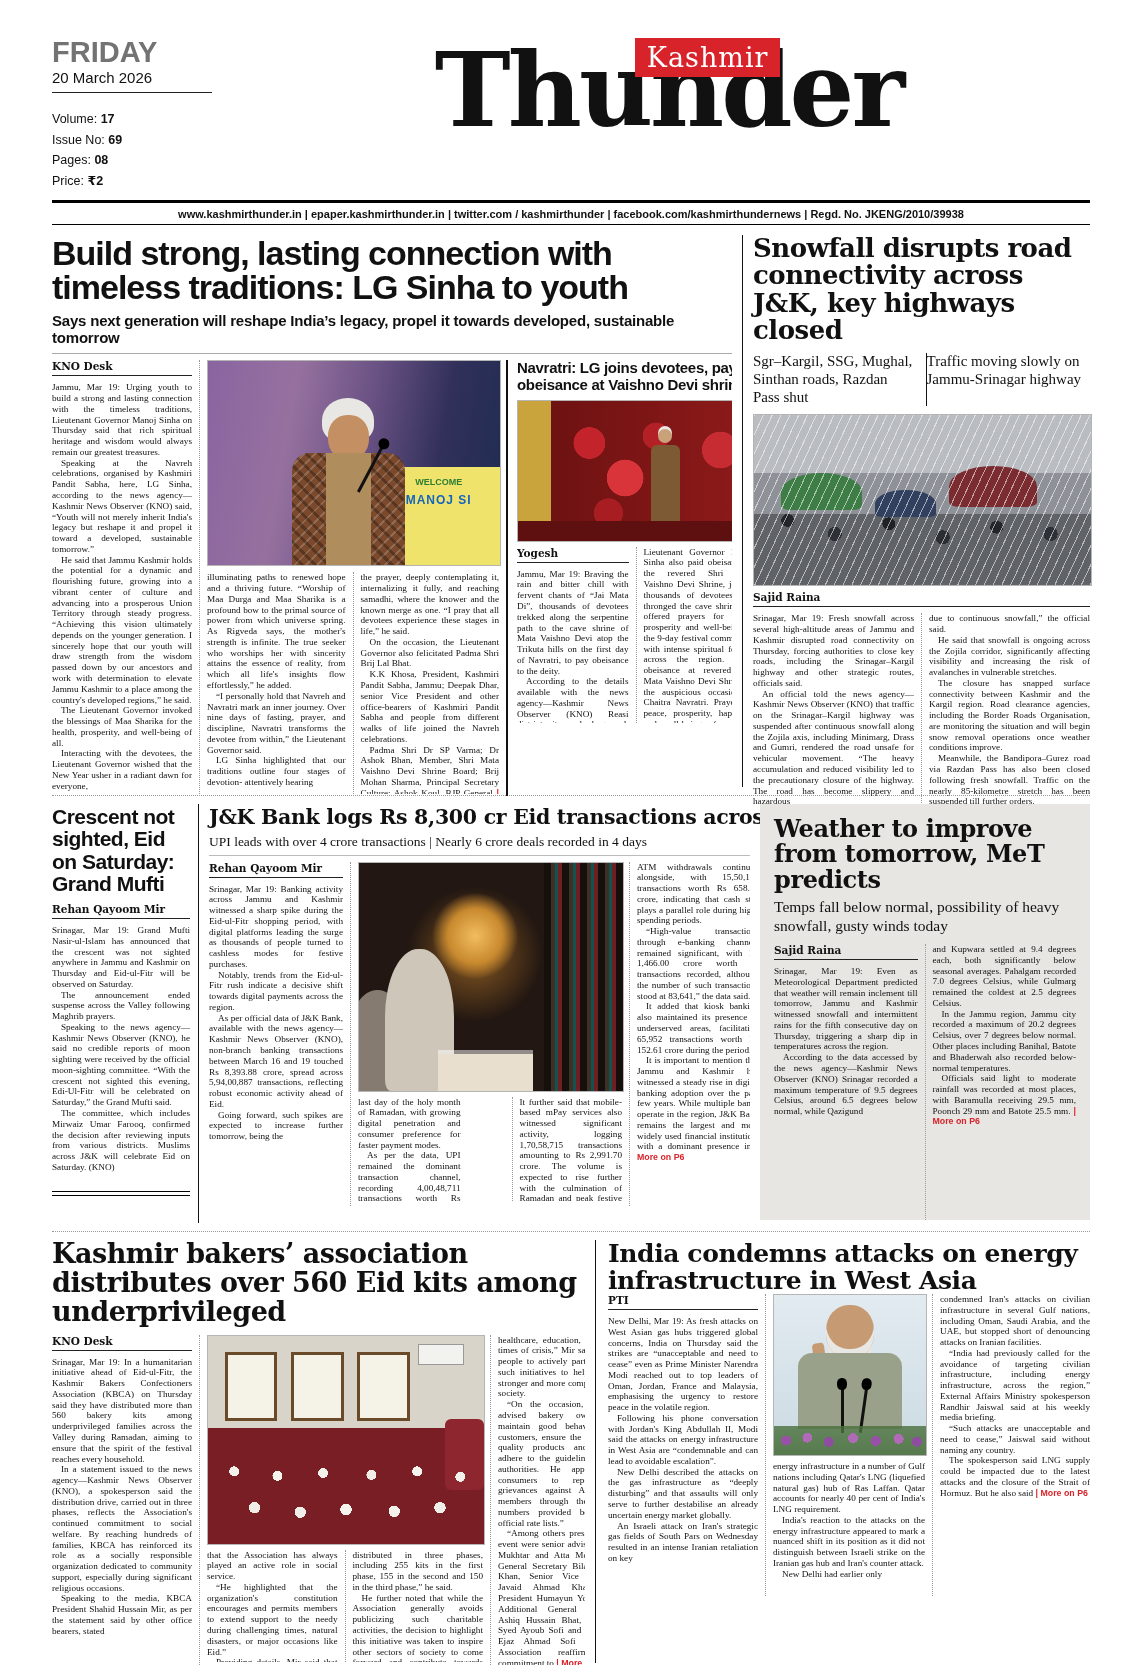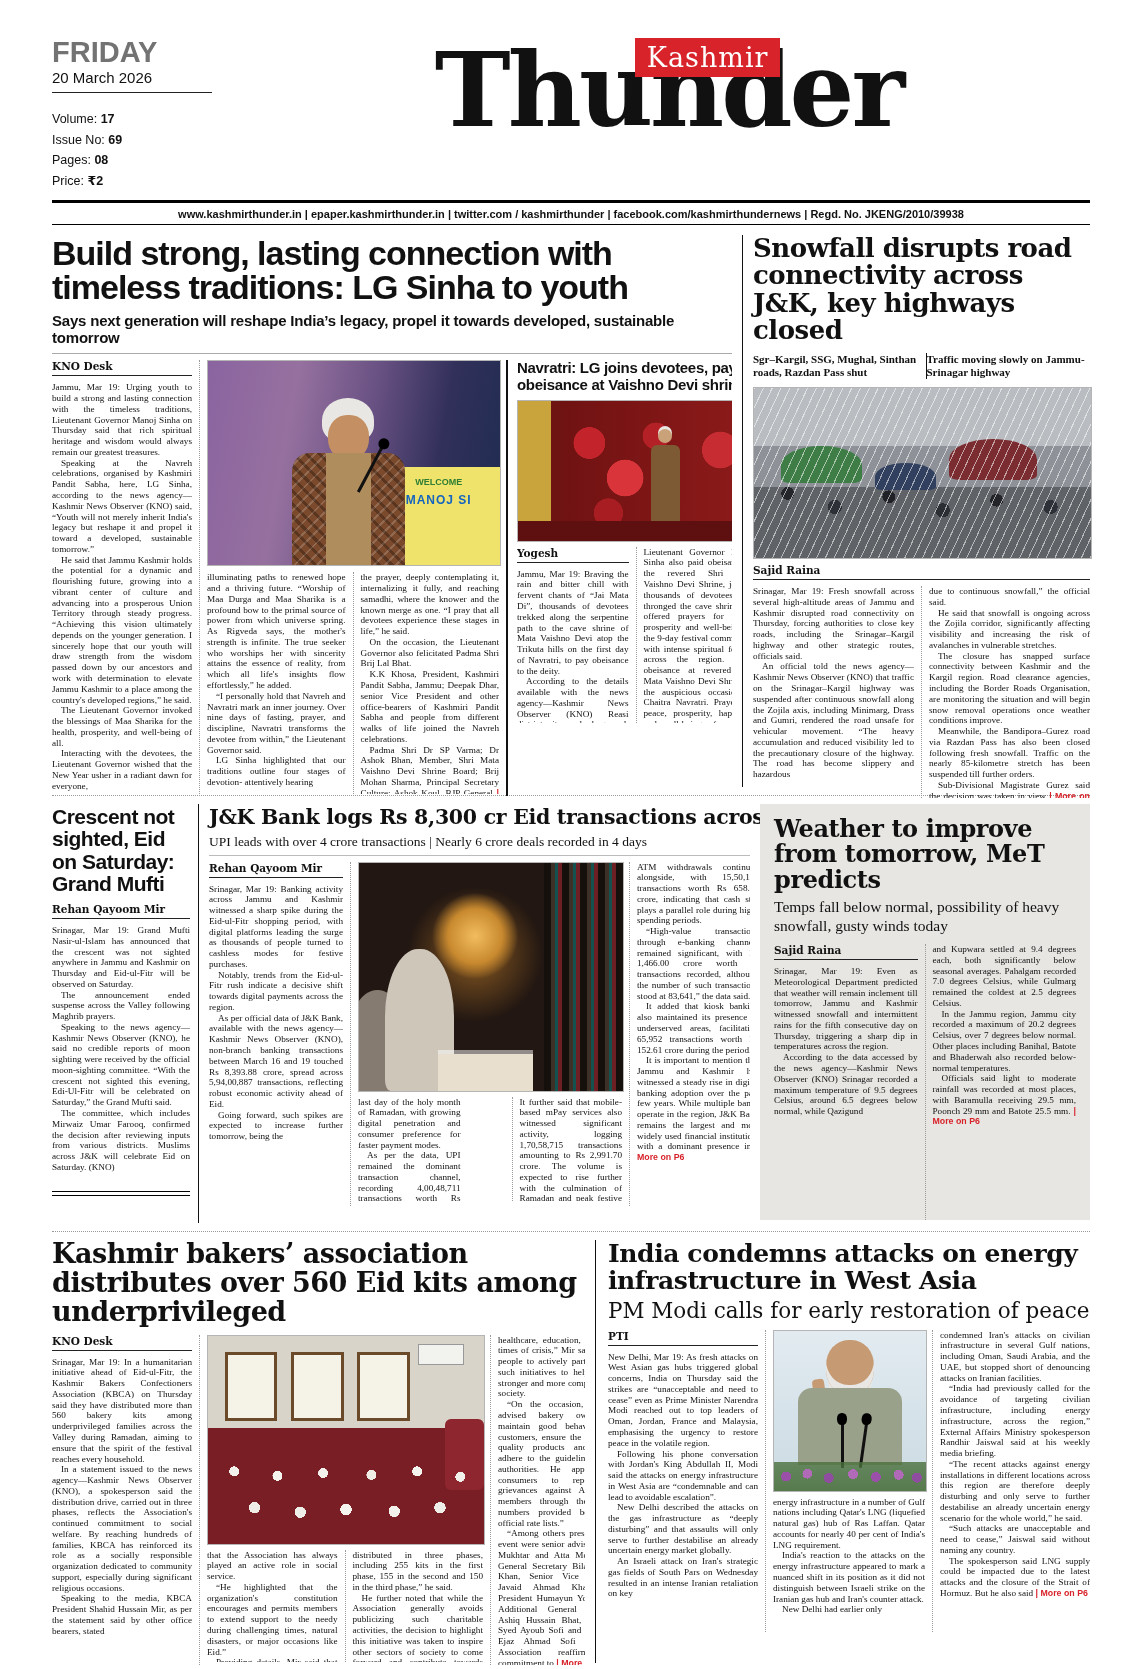--- a/index.html
+++ b/index.html
@@ -97,21 +97,21 @@
      radial-gradient(circle 22px at 58% 25%,#b32127 60%,transparent 62%),
      radial-gradient(circle 30px at 85% 35%,#c72c32 60%,transparent 62%),
      linear-gradient(90deg,#c9a43c 0 14%,#6e1212 14%,#801616 60%,#8e1b1b 100%);}
   .fig-lg2{position:absolute;left:56%;top:32%;width:12%;height:62%;background:#7d5a33;border-radius:6px 6px 0 0;}
   .fig-lg2:before{content:"";position:absolute;left:22%;top:-16px;width:14px;height:14px;border-radius:50%;background:#caa27a;box-shadow:0 -3px 0 0 #e9e7e3;}
   .shrine-floor{position:absolute;left:0;right:0;bottom:0;height:14%;background:#5e0f0f;}
   .nv-cols{height:176px;overflow:hidden;}
   .snow-zone{width:348px;flex:0 0 348px;border-left:1.5px solid #111;padding-left:10px;box-sizing:border-box;}
   .sn-h{font-size:26px;line-height:1.05;letter-spacing:-.5px;margin-bottom:9px;}
   .decks{display:flex;margin-bottom:8px;}
-  .deck{flex:1;font-size:11px;line-height:1.18;font-weight:bold;}
+  .deck{flex:1;font-size:15px;line-height:1.18;}
   .deck+.deck{border-left:1.5px solid #111;padding-left:0;margin-left:9px;}
   .ph-snow{height:170px;margin-bottom:5px;background:
      radial-gradient(circle 9px at 10% 62%,#23252a 70%,transparent 71%),
      radial-gradient(circle 10px at 24% 70%,#2d3036 70%,transparent 71%),
      radial-gradient(circle 9px at 40% 64%,#1f2126 70%,transparent 71%),
      radial-gradient(circle 10px at 56% 72%,#2b2e33 70%,transparent 71%),
      radial-gradient(circle 9px at 72% 66%,#222429 70%,transparent 71%),
      radial-gradient(circle 10px at 88% 70%,#2d3036 70%,transparent 71%),
      linear-gradient(#b9bdc2 0 34%,#8e9298 34% 58%,#5f6267 58% 100%);}
   .ph-snow:after{content:"";position:absolute;inset:0;
@@ -448,21 +448,20 @@
               <p>healthcare, education, or during times of crisis,” Mir said, urging people to actively participate in such initiatives to help build a stronger and more compassionate society.</p>
               <p>“On the occasion, he also advised bakery owners to maintain good behavior with customers, ensure the supply of quality products and strictly adhere to the guidelines set by authorities. He appealed to consumers to report any grievances against Association members through the contact numbers provided below the official rate lists.”</p>
               <p>“Among others present at the event were senior advisors Umar Mukhtar and Atta Mohammad, General Secretary Bilal Ahmad Khan, Senior Vice President Javaid Ahmad Khan, Vice President Humayun Yousuf Jan, Additional General Secretary Ashiq Hussain Bhat, Treasurer Syed Ayoub Sofi and Organizer Ejaz Ahmad Sofi etc. The Association reaffirmed its commitment to<span class="more"> | More on P6</span></p>
             </div>
         </div>
       </div>
 
     </div>
     <div class="india">
       <h2 class="serif-head in-h">India condemns attacks on energy infrastructure in West Asia</h2>
-      <div class="in-sub">PM Modi calls for early restoration of peace</div>
       <div class="cols in-body">
         <div class="in-c1">
           <div class="byline">PTI</div>
           <div class="paras">
               <p>New Delhi, Mar 19: As fresh attacks on West Asian gas hubs triggered global concerns, India on Thursday said the strikes are “unacceptable and need to cease” even as Prime Minister Narendra Modi reached out to top leaders of Oman, Jordan, France and Malaysia, emphasising the urgency to restore peace in the volatile region.</p>
               <p>Following his phone conversation with Jordan's King Abdullah II, Modi said the attacks on energy infrastructure in West Asia are “condemnable and can lead to avoidable escalation”.</p>
               <p>New Delhi described the attacks on the gas infrastructure as “deeply disturbing” and that assaults will only serve to further destabilise an already uncertain energy market globally.</p>
               <p>An Israeli attack on Iran's strategic gas fields of South Pars on Wednesday resulted in an intense Iranian retaliation on key</p>
             </div>
         </div>
@@ -478,21 +477,20 @@
           <div class="paras">
               <p>energy infrastructure in a number of Gulf nations including Qatar's LNG (liquefied natural gas) hub of Ras Laffan. Qatar accounts for nearly 40 per cent of India's LNG requirement.</p>
               <p>India's reaction to the attacks on the energy infrastructure appeared to mark a nuanced shift in its position as it did not distinguish between Israeli strike on the Iranian gas hub and Iran's counter attack.</p>
               <p>New Delhi had earlier only</p>
             </div>
         </div>
         <div class="in-c3">
           <div class="paras">
               <p>condemned Iran's attacks on civilian infrastructure in several Gulf nations, including Oman, Saudi Arabia, and the UAE, but stopped short of denouncing attacks on Iranian facilities.</p>
               <p>“India had previously called for the avoidance of targeting civilian infrastructure, including energy infrastructure, across the region,” External Affairs Ministry spokesperson Randhir Jaiswal said at his weekly media briefing.</p>
-              <p>“The recent attacks against energy installations in different locations across this region are therefore deeply disturbing and only serve to further destabilise an already uncertain energy scenario for the whole world,” he said.</p>
               <p>“Such attacks are unacceptable and need to cease,” Jaiswal said without naming any country.</p>
               <p>The spokesperson said LNG supply could be impacted due to the latest attacks and the closure of the Strait of Hormuz. But he also said<span class="more"> | More on P6</span></p>
             </div>
         </div>
       </div>
     </div>
   </section>
 
 </div>
 

